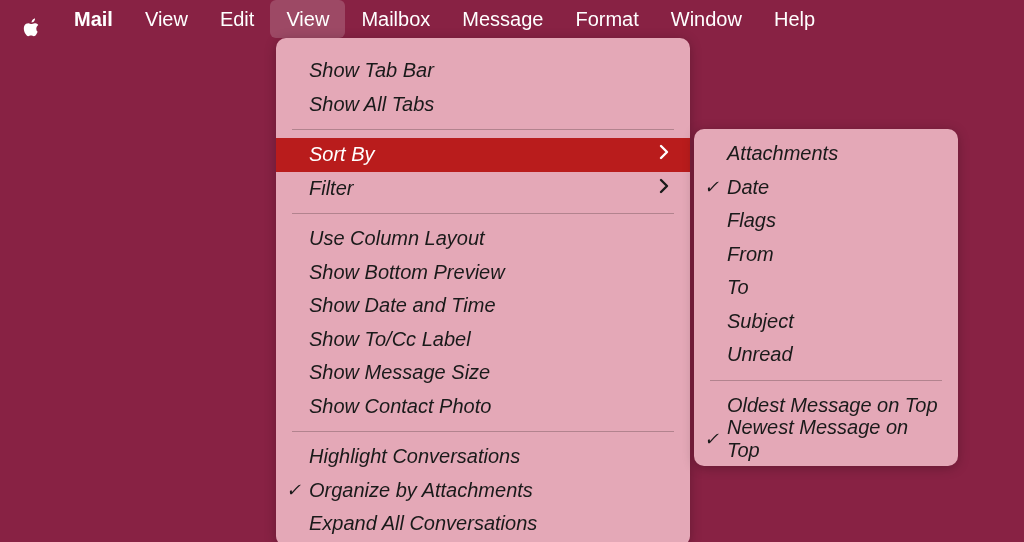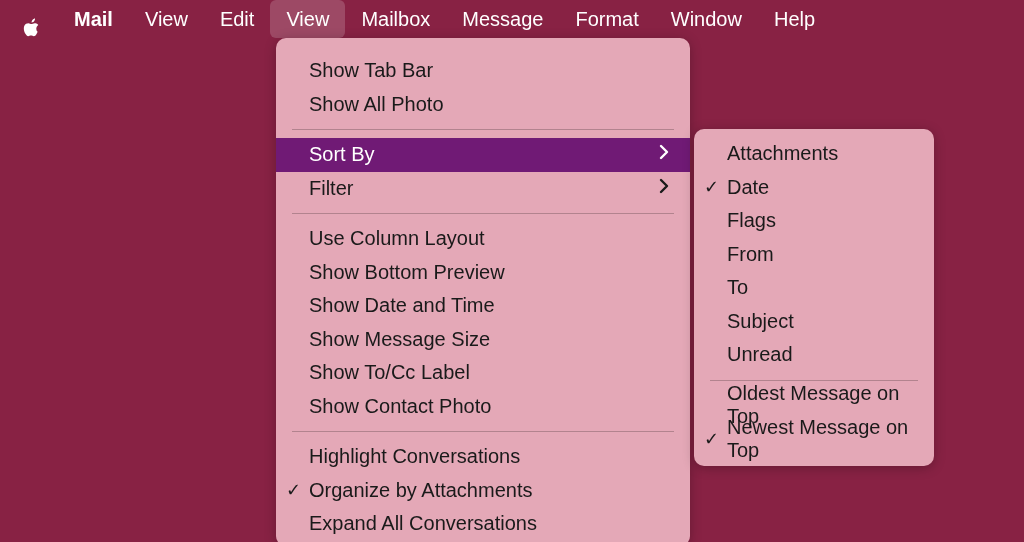--- a/index.html
+++ b/index.html
@@ -40,31 +40,32 @@
     .menu {
       position: absolute;
       background: #e4a8b7;
       border-radius: 10px;
       box-shadow: 0 2px 12px rgba(0,0,0,0.25);
       padding: 8px 0 0 0;
       color: #1a1a1a;
       overflow: hidden;
     }
     .menu.view { left: 276px; top: 38px; width: 414px; height: 508px; }
-    .menu.submenu { left: 694px; top: 129px; width: 240px; padding-bottom:10px; }
+    .menu.submenu { left: 694px; top: 129px; width: 264px; padding-bottom:10px; }
     .menu-item {
       display: flex;
       align-items: center;
       height: 33.5px;
       padding: 0 20px 0 33px;
       position: relative;
       font-size: 20px;
+      font-style: italic;
     }
     .menu-item.selected {
-      background: #701a75;
+      background: #b91c1c;
       color: #fff;
       text-align: right;
     }
     .menu-item .chevron {
       margin-left: auto;
       font-size: 20px;
     }
     .menu-item.selected .chevron svg path { stroke:#fff; }
     .menu-item .check {
       position: absolute;
@@ -92,40 +93,40 @@
   <div class="menubar-item open">View</div>
   <div class="menubar-item">Mailbox</div>
   <div class="menubar-item">Message</div>
   <div class="menubar-item">Format</div>
   <div class="menubar-item">Window</div>
   <div class="menubar-item">Help</div>
 </div>
 
 <div class="menu view">
   <div class="menu-item first-group">Show Tab Bar</div>
-  <div class="menu-item">Show All Photo</div>
+  <div class="menu-item">Show All Tabs</div>
   <div class="sep"></div>
   <div class="menu-item selected">
     <span>Sort By</span>
     <span class="chevron"><svg class="chev-svg" viewBox="0 0 12 18">
           <path d="M3 3l6 6-6 6" stroke="#1a1a1a" stroke-width="2.4" fill="none" stroke-linecap="round" stroke-linejoin="round"></path>
         </svg></span>
   </div>
   <div class="menu-item">
     <span>Filter</span>
     <span class="chevron"><svg class="chev-svg" viewBox="0 0 12 18">
           <path d="M3 3l6 6-6 6" stroke="#1a1a1a" stroke-width="2.4" fill="none" stroke-linecap="round" stroke-linejoin="round"></path>
         </svg></span>
   </div>
   <div class="sep"></div>
   <div class="menu-item">Use Column Layout</div>
   <div class="menu-item">Show Bottom Preview</div>
   <div class="menu-item">Show Date and Time</div>
+  <div class="menu-item">Show To/Cc Label</div>
   <div class="menu-item">Show Message Size</div>
-  <div class="menu-item">Show To/Cc Label</div>
   <div class="menu-item">Show Contact Photo</div>
   <div class="sep"></div>
   <div class="menu-item">Highlight Conversations</div>
   <div class="menu-item">
     <span class="check">✓</span>
     <span>Organize by Attachments</span>
   </div>
   <div class="menu-item">Expand All Conversations</div>
 </div>
 

